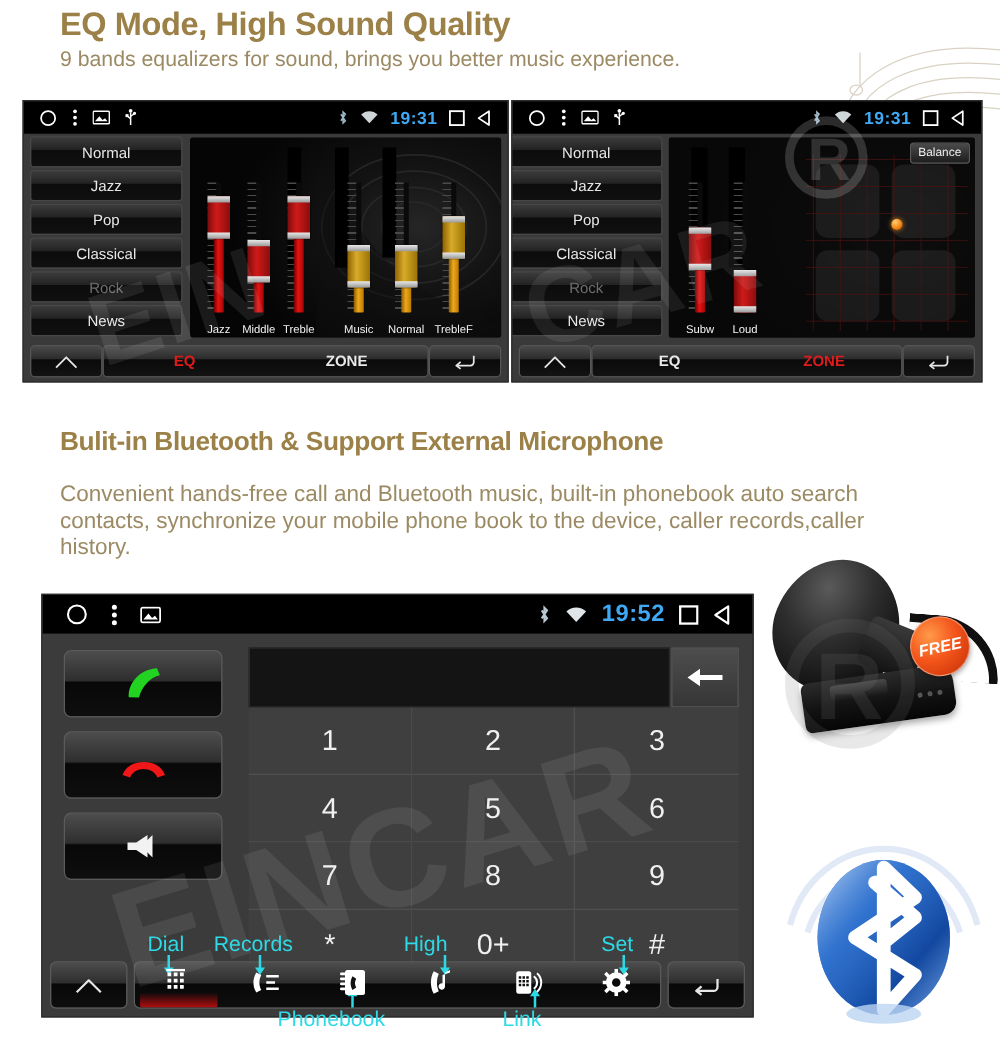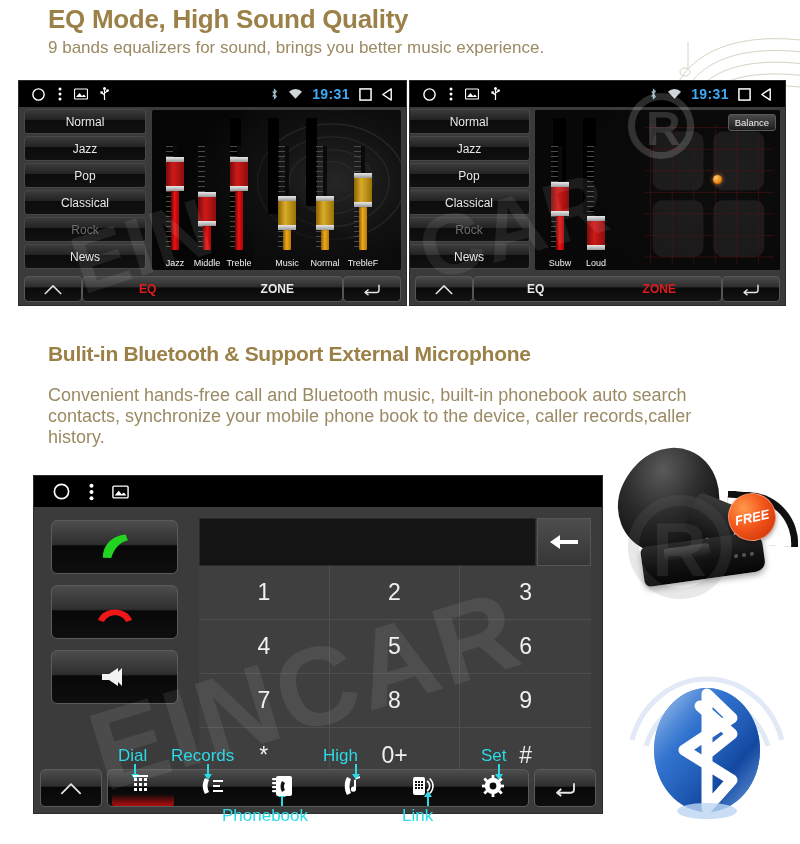--- a/index.html
+++ b/index.html
@@ -608,20 +608,43 @@
         <svg width="5" height="18" viewBox="0 0 4 14">
             <circle cx="2" cy="2" r="1.6" fill="#fff"></circle>
             <circle cx="2" cy="7" r="1.6" fill="#fff"></circle>
             <circle cx="2" cy="12" r="1.6" fill="#fff"></circle>
           </svg>
       </span>
       <span class="ic">
         <svg width="17" height="14" viewBox="0 0 14 12">
             <rect x="0.5" y="1" width="13" height="10" rx="1" fill="none" stroke="#fff" stroke-width="1.2"></rect>
             <path d="M2 9 L5.5 5 L8 8 L10 6.5 L12 9 Z" fill="#fff"></path>
+          </svg>
+      </span>
+    </div>
+    <div class="sb-right" style="gap:11px; padding-right:16px;">
+      <span class="ic">
+        <svg width="11" height="17" viewBox="0 0 10 16">
+            <path d="M3 5 L7 11 L5 13 V3 L7 5 L3 11" fill="none" stroke="#b9c9d4" stroke-width="1.5"></path>
+          </svg>
+      </span>
+      <span class="ic">
+        <svg width="18" height="14" viewBox="0 0 16 12">
+            <path d="M8 11 L1 3.5 A10 10 0 0 1 15 3.5 Z" fill="#dfe5e9"></path>
+          </svg>
+      </span>
+      <span class="sb-clock" style="font-size:19px;">19:52</span>
+      <span class="ic">
+        <svg width="16" height="16" viewBox="0 0 14 14">
+            <rect x="1" y="1" width="12" height="12" fill="none" stroke="#fff" stroke-width="1.6"></rect>
+          </svg>
+      </span>
+      <span class="ic">
+        <svg width="16" height="16" viewBox="0 0 14 14">
+            <path d="M11 1 L2 7 L11 13 Z" fill="none" stroke="#fff" stroke-width="1.5" stroke-linejoin="round"></path>
           </svg>
       </span>
     </div>
   </div>
 
   <div class="dial-area">
 
     <div class="call-col">
       <div class="call-btn">
         <svg width="40" height="28" viewBox="0 0 40 28">

